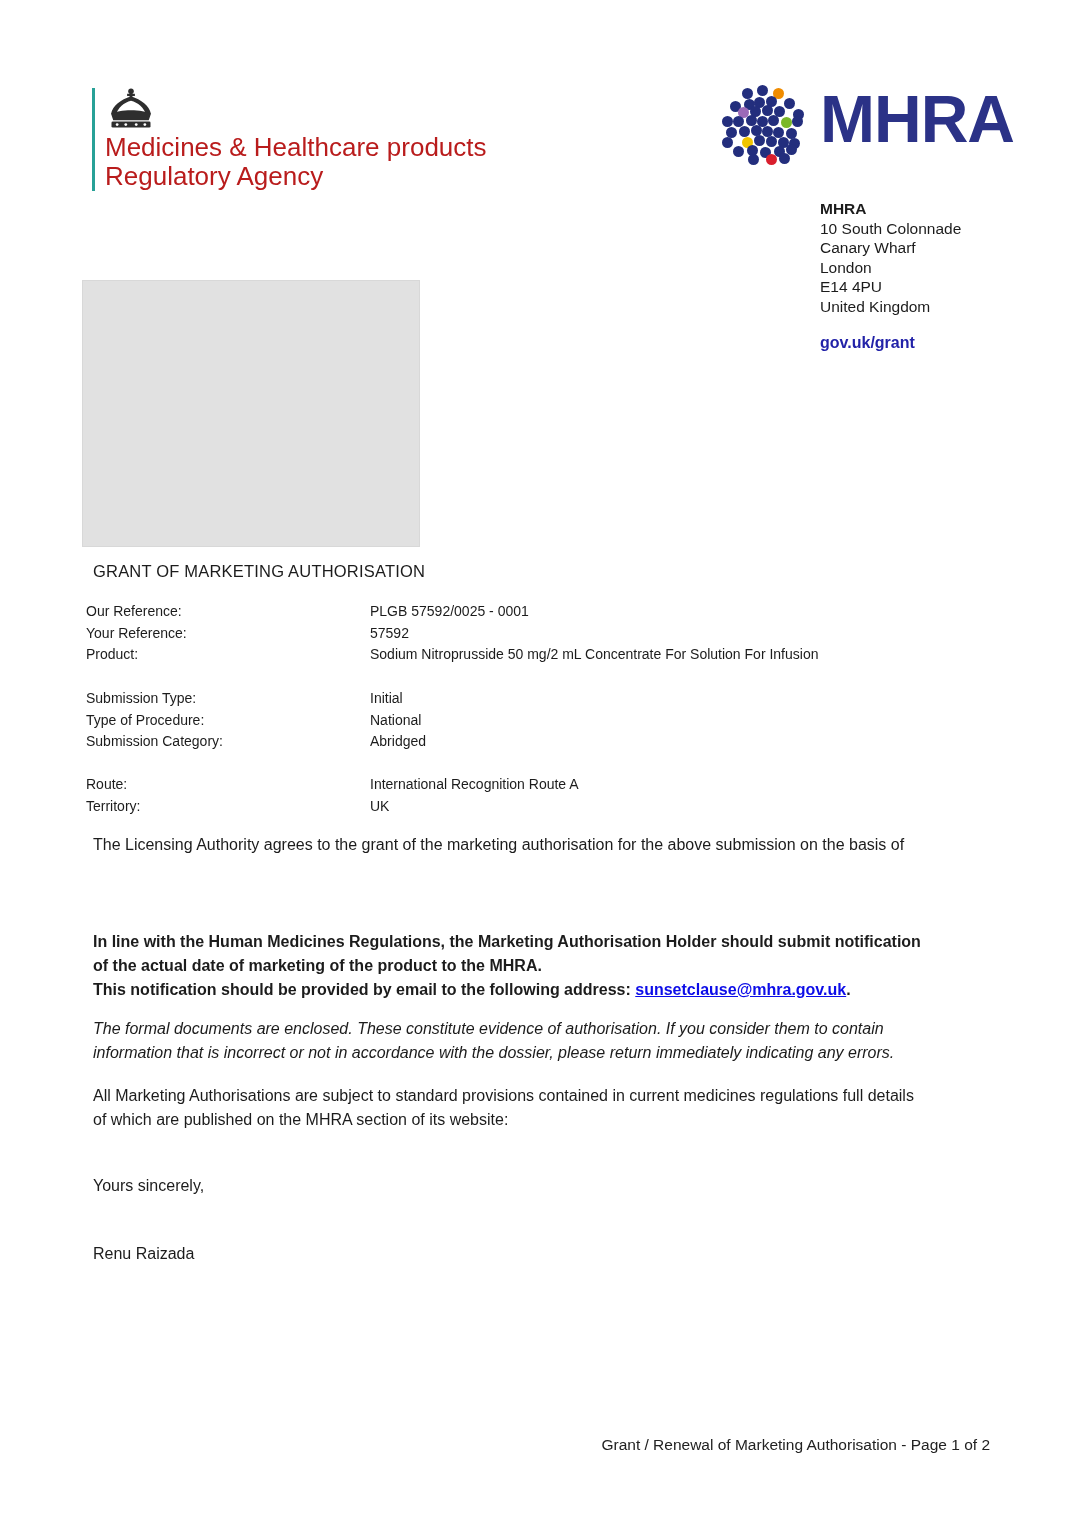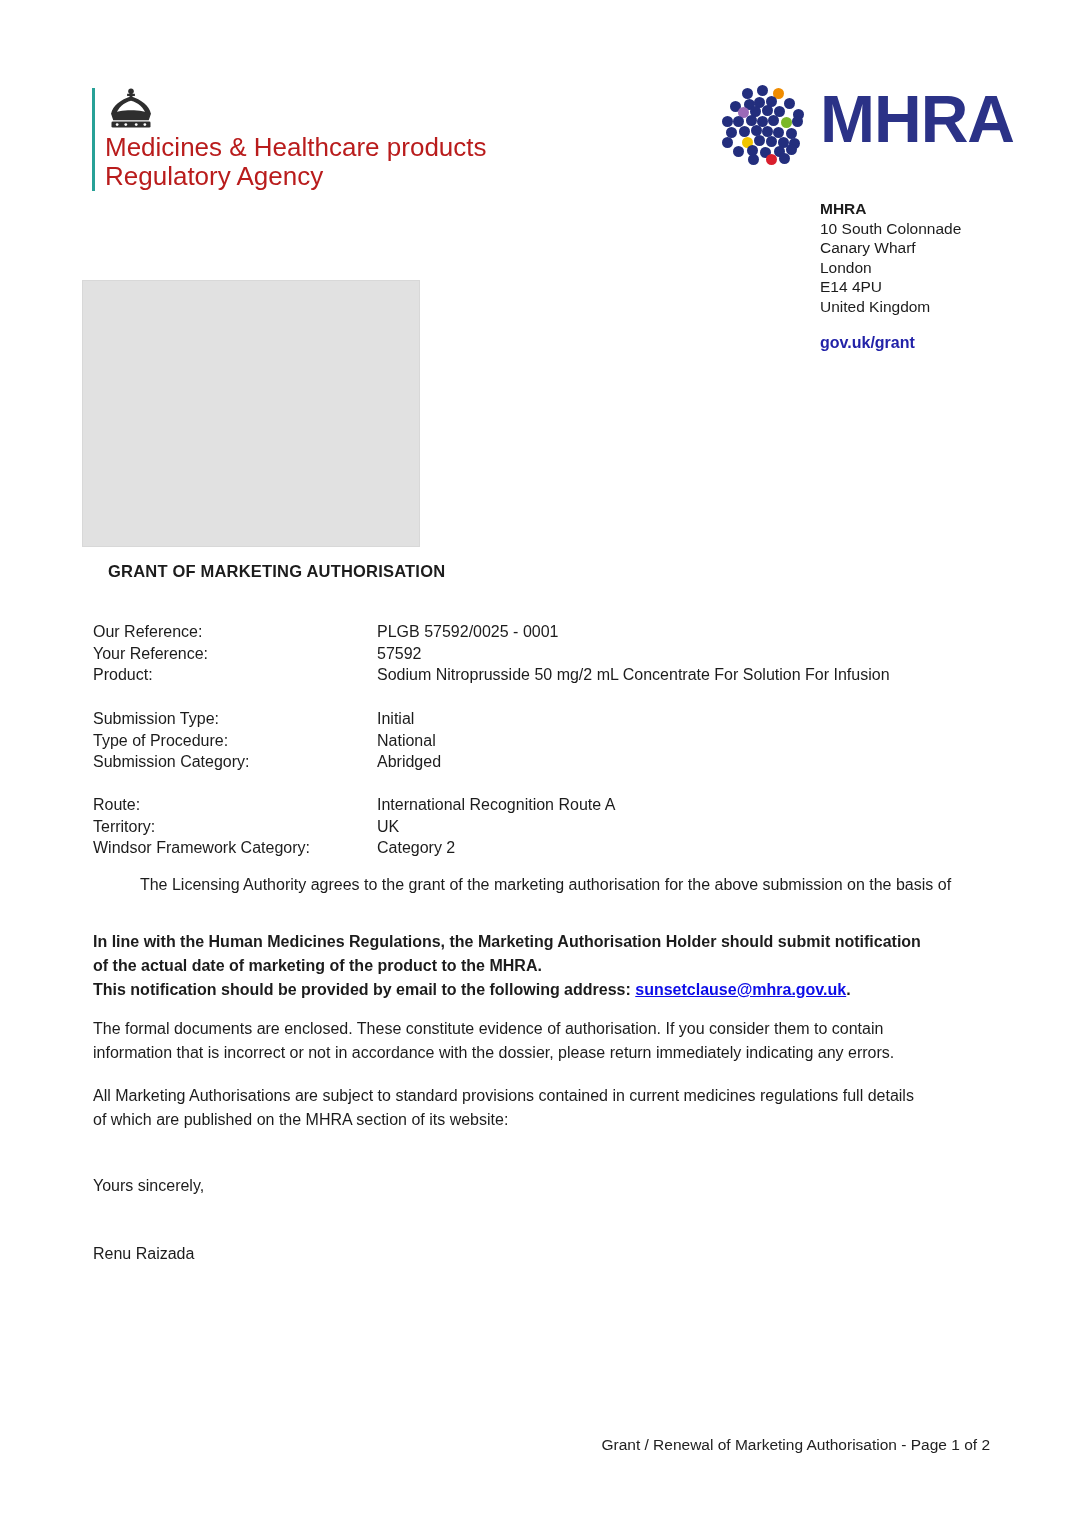--- a/index.html
+++ b/index.html
@@ -25,29 +25,29 @@
   .mhra-dots .y{background:#f0c400;}
   .mhra-dots .r{background:#d91f2d;}
   .mhra-word{position:absolute;left:820px;top:86px;font-size:66px;line-height:1;font-weight:bold;color:#2b3287;letter-spacing:-1px;}
   
   .address{position:absolute;left:820px;top:199px;font-size:15.5px;line-height:19.5px;}
   .address .name{font-weight:bold;}
   .address .site{display:inline-block;margin-top:17px;font-weight:bold;font-size:16px;color:#2222a8;text-decoration:none;cursor:pointer;}
   
   .redaction{position:absolute;left:82px;top:280px;width:338px;height:267px;background:#e1e1e1;border:1px solid #d8d8d8;box-sizing:border-box;}
   
-  .heading{position:absolute;left:93px;top:562px;font-size:16.5px;font-weight:bold;letter-spacing:0.2px;margin-left:15px;}
-  .refgroup{position:absolute;left:93px;font-size:16px;line-height:21.7px;margin-top:20px;}
+  .heading{position:absolute;left:93px;top:562px;font-size:16.5px;font-weight:normal;letter-spacing:0.2px;}
+  .refgroup{position:absolute;left:86px;font-size:14px;line-height:21.7px;}
   .refgroup .row{display:flex;}
   .refgroup .lbl{width:284px;flex:0 0 284px;}
   .g1{top:601px;} .g2{top:688px;} .g3{top:774px;}
   .para{position:absolute;left:93px;width:905px;font-size:16px;line-height:24px;}
-  .p-grant{top:873px;text-align:center;}
+  .p-grant{top:833px;}
   .p-notif{top:930px;font-weight:bold;}
-  .p-formal{top:1017px;}
+  .p-formal{top:1017px;font-style:italic;}
   .p-prov{top:1084px;}
   .closing{position:absolute;left:93px;top:1177px;font-size:16px;}
   .signatory{position:absolute;left:93px;top:1245px;font-size:16px;}
   .footer{position:absolute;right:90px;top:1436px;font-size:15.5px;color:#222;}
   a.blue-link{color:#0c0ce8;text-decoration:underline;cursor:pointer;word-break:break-all;}
   .p-notif a.blue-link{font-weight:bold;}
 </style>
 </head>
 <body>
 
@@ -167,24 +167,20 @@
 
   <div class="refgroup g3">
     <div class="row">
       <span class="lbl">Route:</span>
       <span class="val">International Recognition Route A</span>
     </div>
     <div class="row">
       <span class="lbl">Territory:</span>
       <span class="val">UK</span>
     </div>
-    <div class="row">
-      <span class="lbl">Windsor Framework Category:</span>
-      <span class="val">Category 2</span>
-    </div>
   </div>
 
   <div class="para p-grant">
     <span>The Licensing Authority agrees to the grant of the marketing authorisation for the above submission on the basis of</span><br>
   </div>
 
   <div class="para p-notif">
     <span>In line with the Human Medicines Regulations, the Marketing Authorisation Holder should submit notification</span><br>
     <span>of the actual date of marketing of the product to the MHRA.</span><br>
     <span>This notification should be provided by email to the following address: </span><a class="blue-link">sunsetclause@mhra.gov.uk</a><span>.</span>

